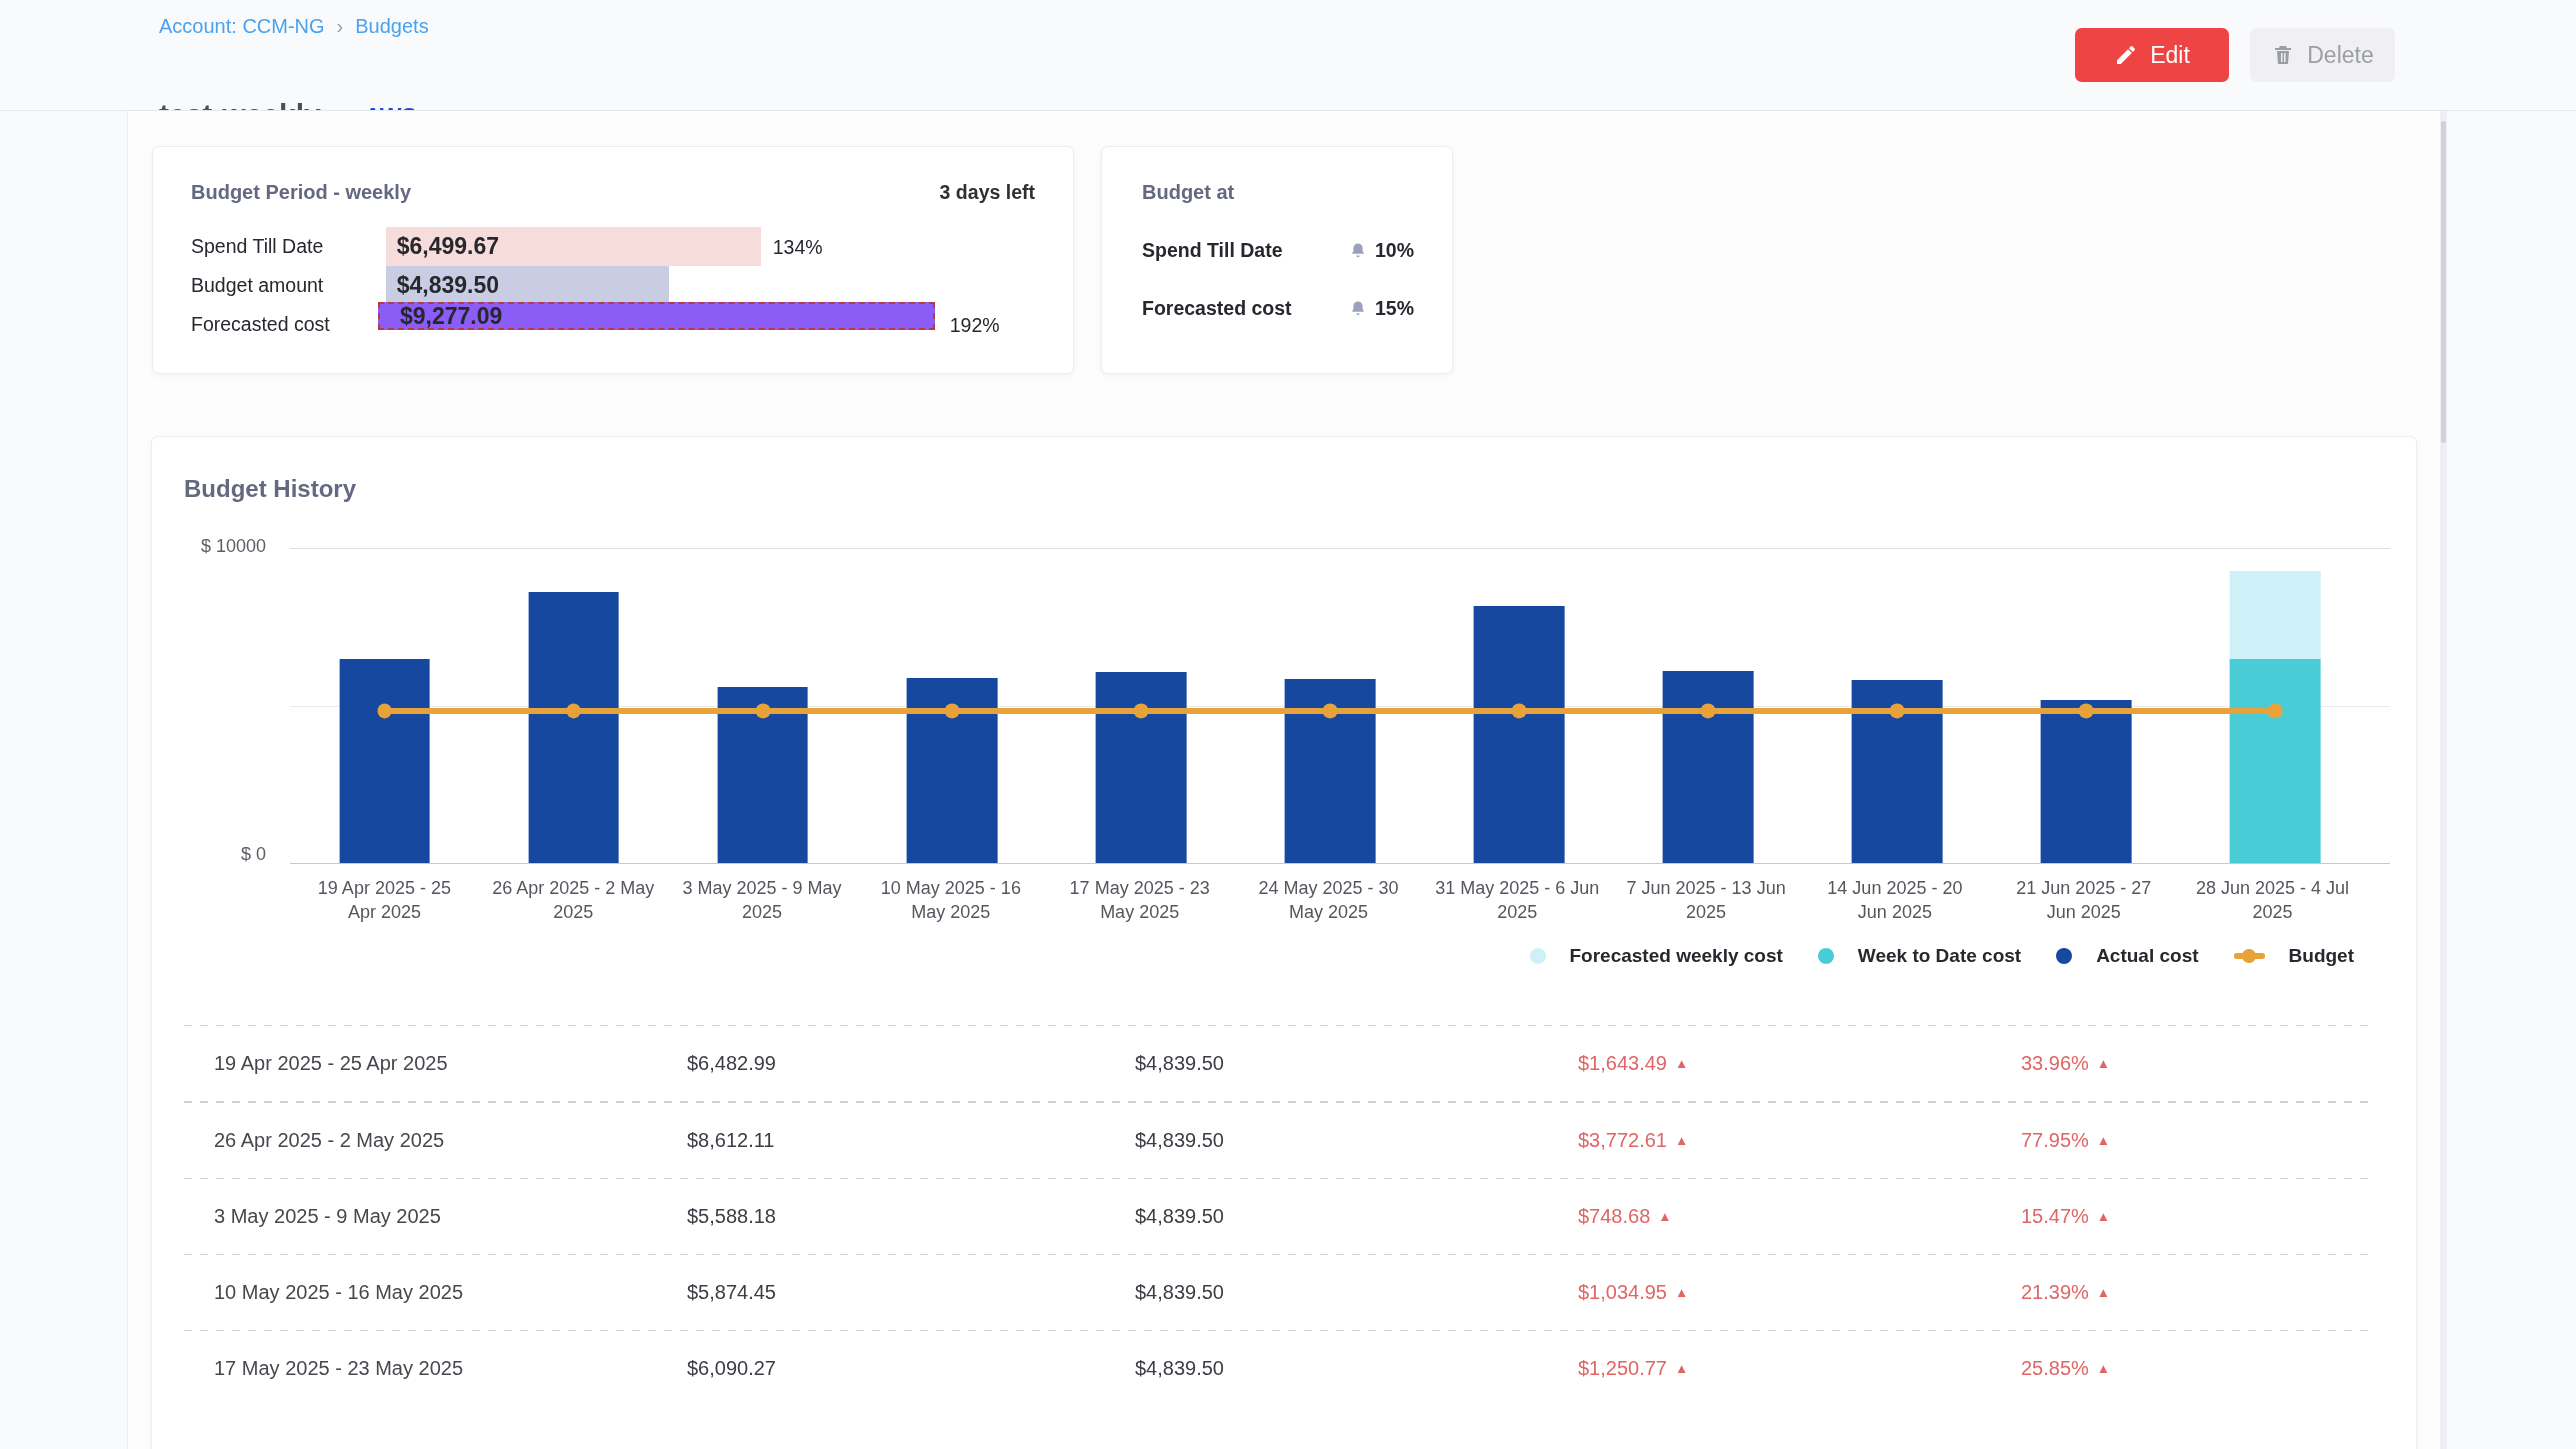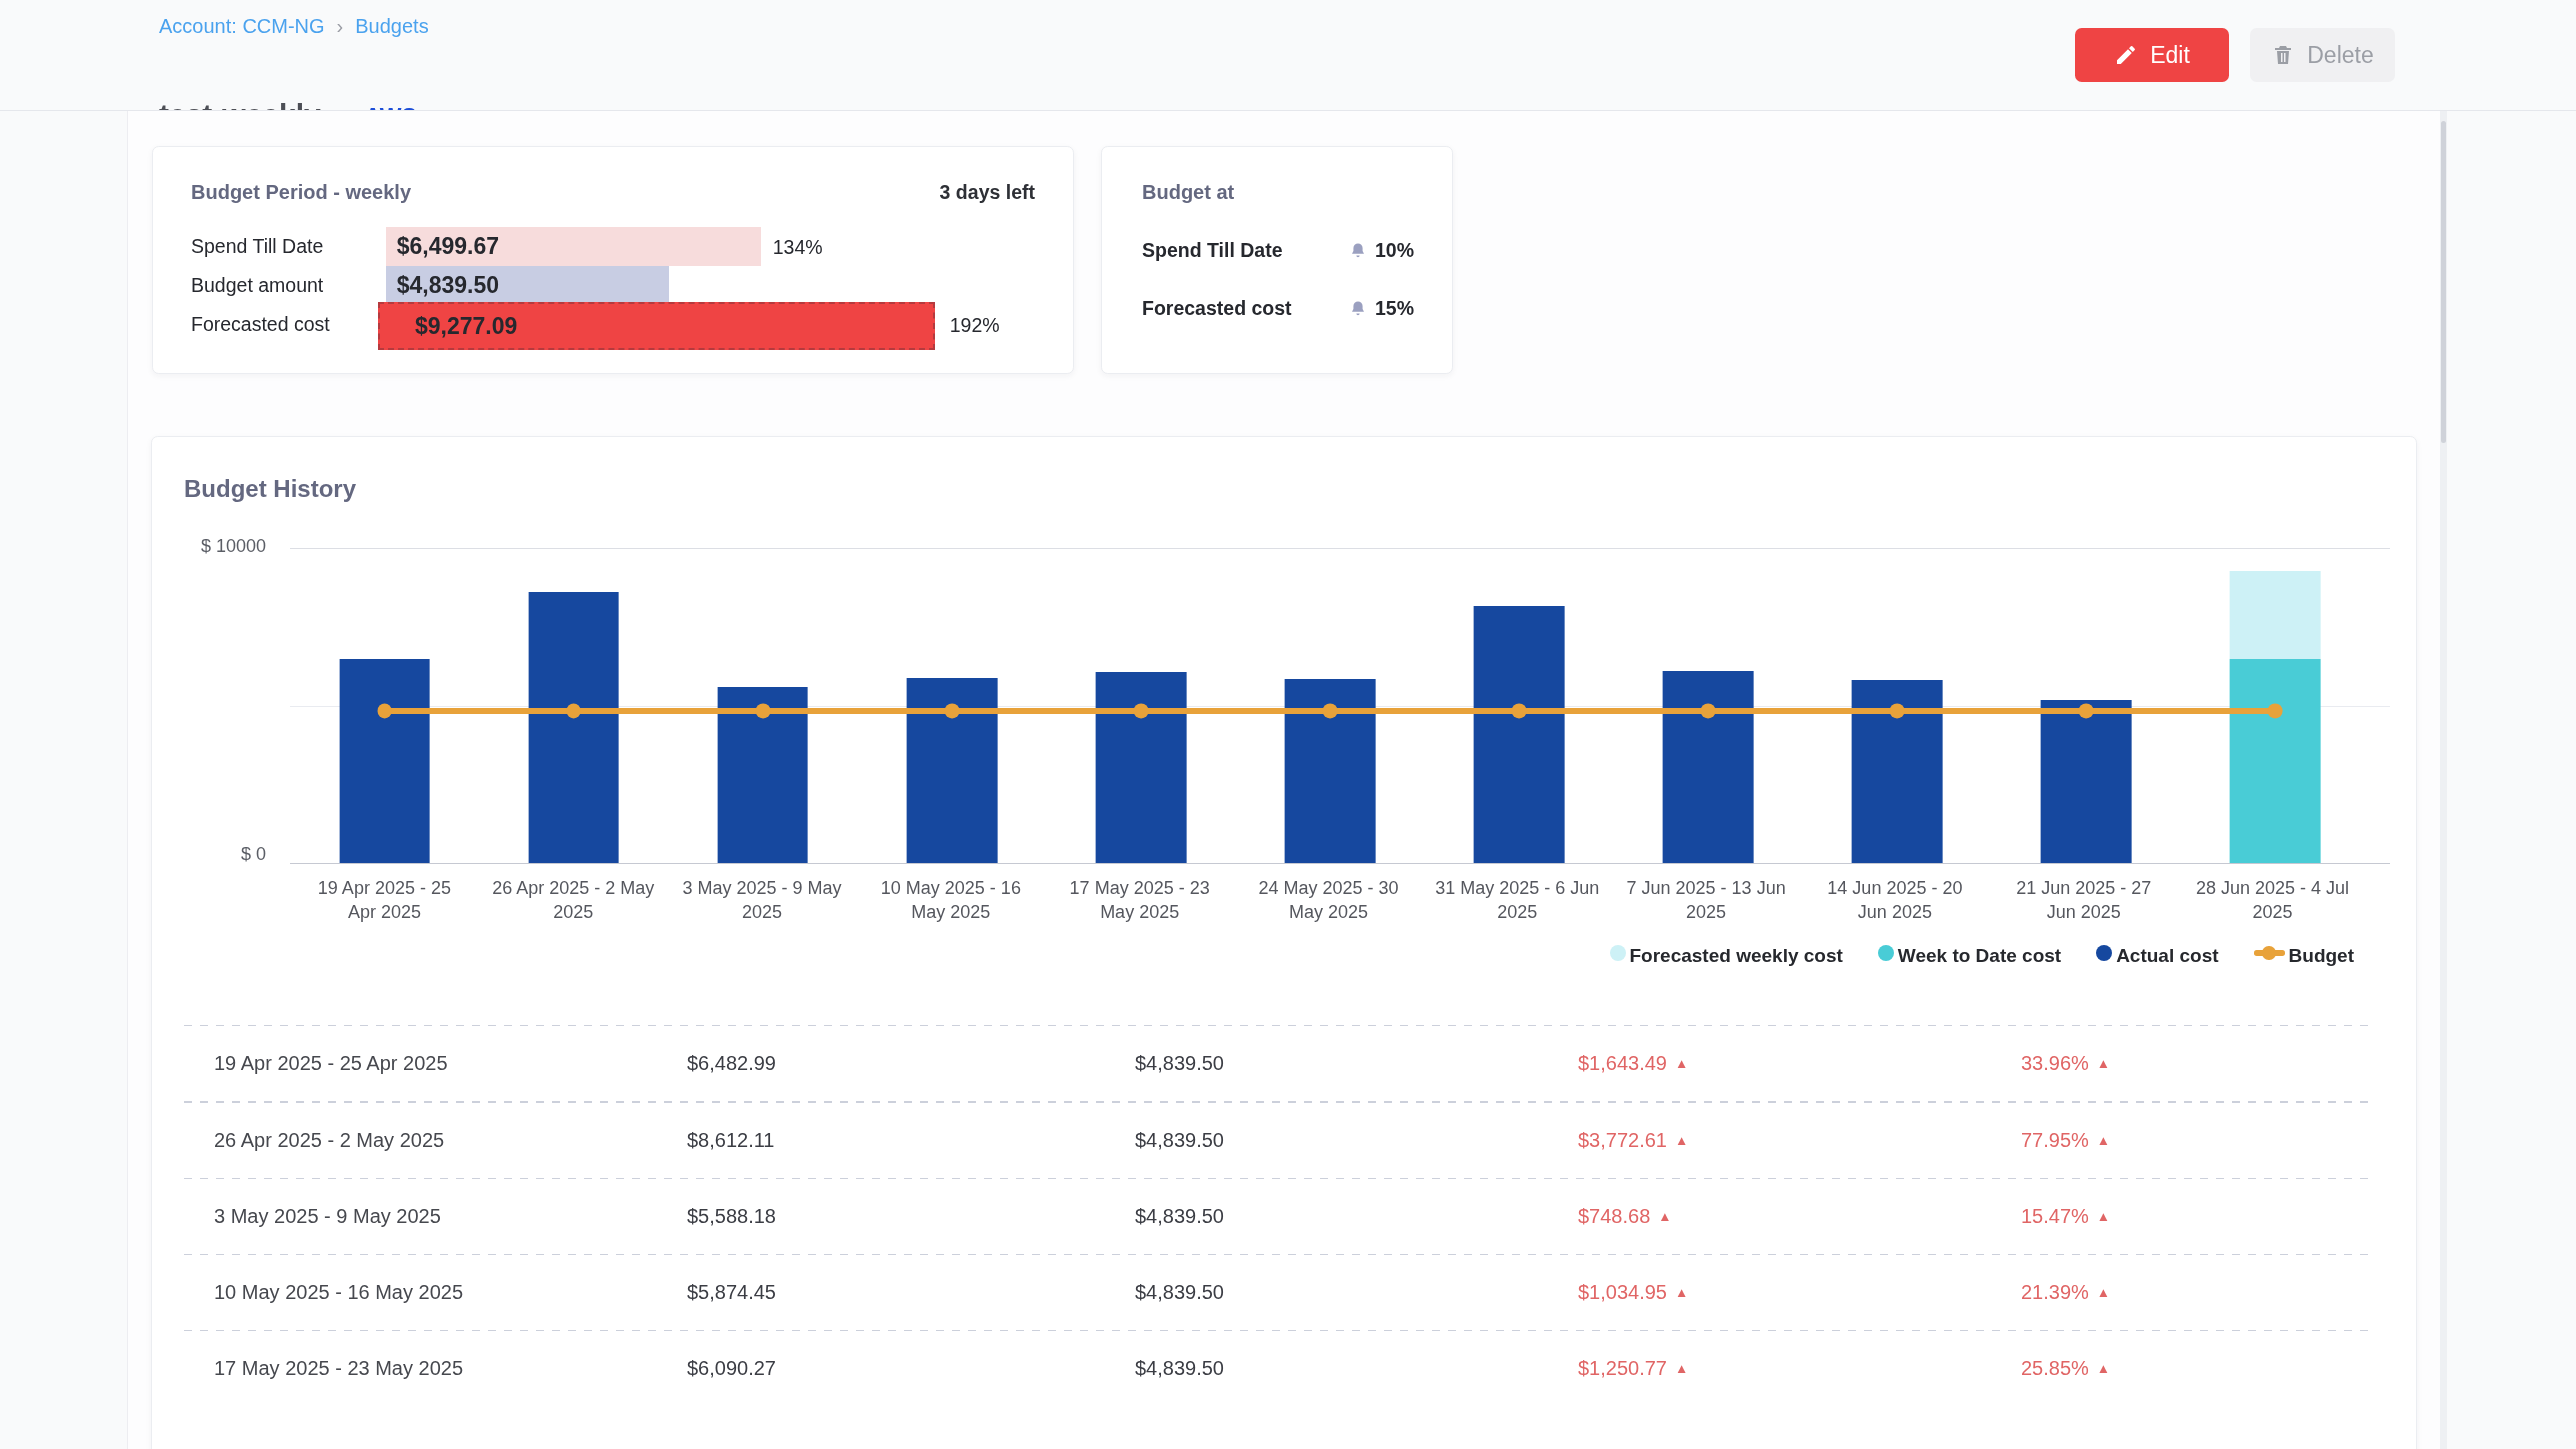--- a/index.html
+++ b/index.html
@@ -33,21 +33,21 @@
   .bp-card { left:152px; top:146px; width:922px; height:228px; padding:34px 38px 0 38px; }
   .bp-head { display:flex; justify-content:space-between; align-items:baseline; }
   .bp-days { font-size:19.5px; color:#2e3036; font-weight:bold; }
   .bp-rows { margin-top:23px; }
   .bp-row { display:flex; align-items:center; height:39px; }
   .bp-label { width:195px; font-size:19.5px; color:#26282e; }
   .bp-track { flex:1; height:100%; position:relative; }
   .bp-bar { position:absolute; left:0; top:0; height:39px; display:flex; align-items:center; padding-left:10.7px; font-size:23px; font-weight:bold; color:#26282e; white-space:nowrap; }
   .bp-bar.spend { background:#f7dcdc; }
   .bp-bar.budget { background:#c8cde3; }
-  .bp-bar.forecast { background:#ef4444; border:2px dashed #b63a3e; height:48px; margin-top:-2.7px; margin-left:-8px; padding-left:35px; }
+  .bp-bar.forecast { background:#8b5cf6; border:2px dashed #b63a3e; height:28px; margin-top:-2.7px; margin-left:-8px; padding-left:20px; }
   .bp-pct { font-size:19.5px; color:#26282e; margin-left:10.7px; position:absolute; top:50%; transform:translateY(-50%); white-space:nowrap; }
 
   
   .al-card { left:1101px; top:146px; width:352px; height:228px; padding:34px 38px 0 40px; }
   .al-row { display:flex; align-items:center; justify-content:space-between; margin-top:35px; }
   .al-label { font-size:19.5px; font-weight:bold; color:#26282e; }
   .al-val { display:flex; align-items:center; gap:6.7px; font-size:19.5px; font-weight:bold; color:#26282e; }
   .al-val svg { width:20px; height:20px; fill:#9ba0c0; }
 
   
@@ -66,21 +66,21 @@
   .slots { position:absolute; left:0; right:20px; top:0; bottom:0; display:flex; }
   .slot { flex:1; position:relative; height:100%; }
   .bar { position:absolute; left:50%; transform:translateX(-50%); width:48%; z-index:1; }
   .budget-line { position:absolute; left:4.545%; width:90.91%; height:5.4px; background:#e8a23a; bottom:calc(48.4% - 2.7px); z-index:2; border-radius:2.7px; }
   .dot { position:absolute; left:50%; bottom:48.4%; width:14.8px; height:14.8px; border-radius:50%; background:#e8a23a; transform:translate(-50%,50%); z-index:3; }
 
   .ticks { position:absolute; left:138px; right:49px; top:439px; display:flex; }
   .tick { flex:1; text-align:center; font-size:18px; color:#55575e; line-height:24px; }
 
   .legend { position:absolute; right:62px; top:508px; display:flex; gap:35px; align-items:center; }
-  .legend-item { display:flex; gap:4px; font-size:19px; font-weight:bold; color:#26282d; cursor:pointer; }
+  .legend-item { display:flex; align-items:center; gap:24px; font-size:19px; font-weight:bold; color:#26282d; cursor:pointer; }
   .legend-dot { width:16px; height:16px; border-radius:50%; }
   .legend-linedot { position:relative; width:31px; height:16px; }
   .legend-linedot .l { position:absolute; top:5.4px; left:0; width:31px; height:5.4px; border-radius:2.7px; background:#e8a23a; }
   .legend-linedot .d { position:absolute; top:1.3px; left:8.7px; width:13.4px; height:13.4px; border-radius:50%; background:#e8a23a; }
 
   
   .table { position:absolute; left:32px; top:588px; width:2186px; }
   .t-head { display:grid; grid-template-columns:473px 448px 443px 443px 1fr; height:48px; align-items:center; background:#f7f8fa; }
   .t-head div { font-size:17px; font-weight:bold; color:#70747c; letter-spacing:0.7px; padding-left:30px; text-transform:uppercase; }
   .t-row { display:grid; grid-template-columns:473px 448px 443px 443px 1fr; height:75px; align-items:center; position:relative; cursor:pointer; }

